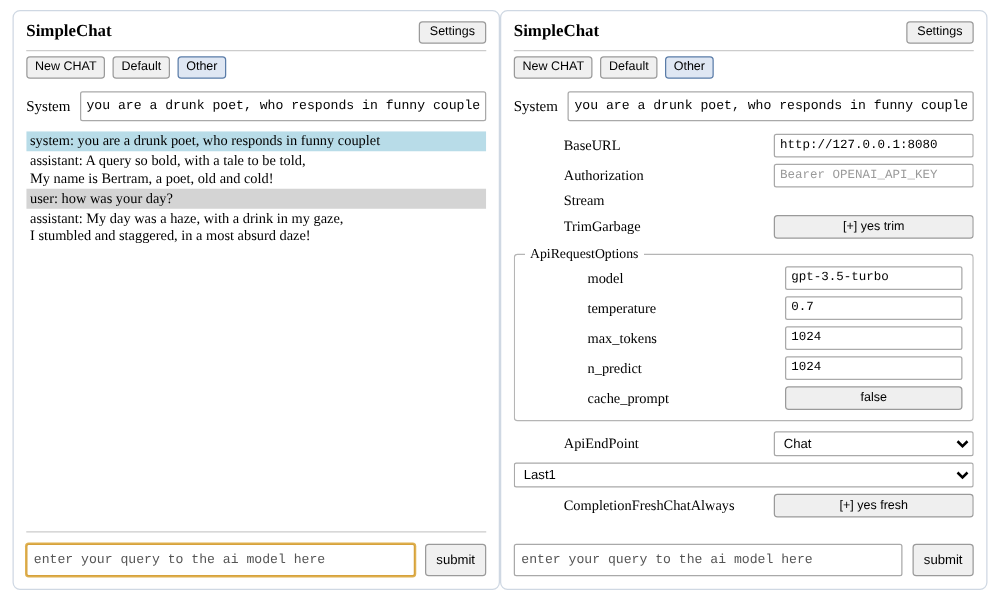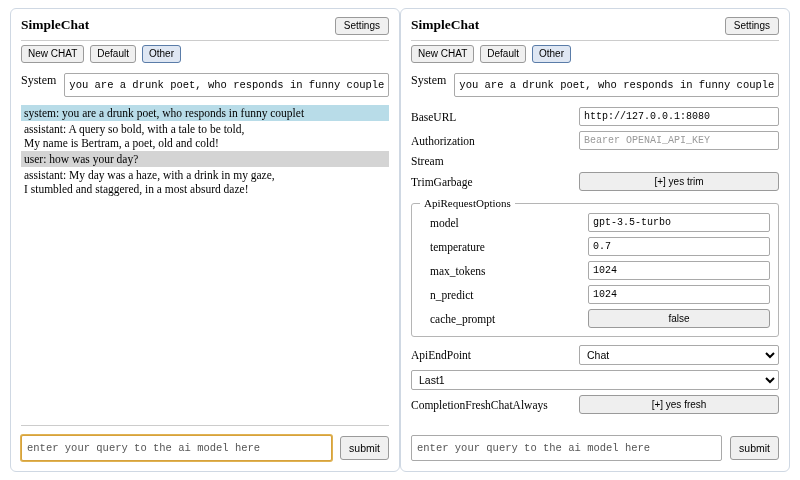--- a/index.html
+++ b/index.html
@@ -70,21 +70,21 @@
     margin-top: 4px;
     margin-bottom: 6px;
   }
   .btn-sel {
     background: #dfe7f3;
     border: 1px solid #5a7ca8;
   }
   
   .system-row {
     display: flex;
-    align-items: flex-start;
+    align-items: center;
     gap: 8px;
     margin: 4px 0 8px 0;
   }
   .system-label {
     font-family: "Liberation Serif", serif;
     font-size: 12px;
     white-space: nowrap;
   }
   .system-input {
     flex: 1;
@@ -117,21 +117,20 @@
   }
   .msg-user {
     background: #d4d4d4;
   }
   .msg-assistant {
     background: transparent;
   }
   
   .query-bar {
     display: flex;
-    align-items: center;
     gap: 8px;
     border-top: 1px solid #cccccc;
     padding-top: 9px;
     margin-top: 6px;
   }
   .query-input {
     flex: 1;
     font-family: "Liberation Mono", monospace;
     font-size: 10.5px;
     border: 1px solid #a9a9a9;
@@ -162,20 +161,21 @@
     display: flex;
     align-items: center;
     gap: 8px;
     margin-bottom: 5px;
   }
   .field-label {
     width: 160px;
     flex: none;
     font-family: "Liberation Serif", serif;
     font-size: 11.5px;
+    margin-left: 40px;
   }
   .field-ctrl {
     flex: 1;
   }
   .inp {
     width: 100%;
     box-sizing: border-box;
     font-family: "Liberation Mono", monospace;
     font-size: 10px;
     border: 1px solid #a9a9a9;

